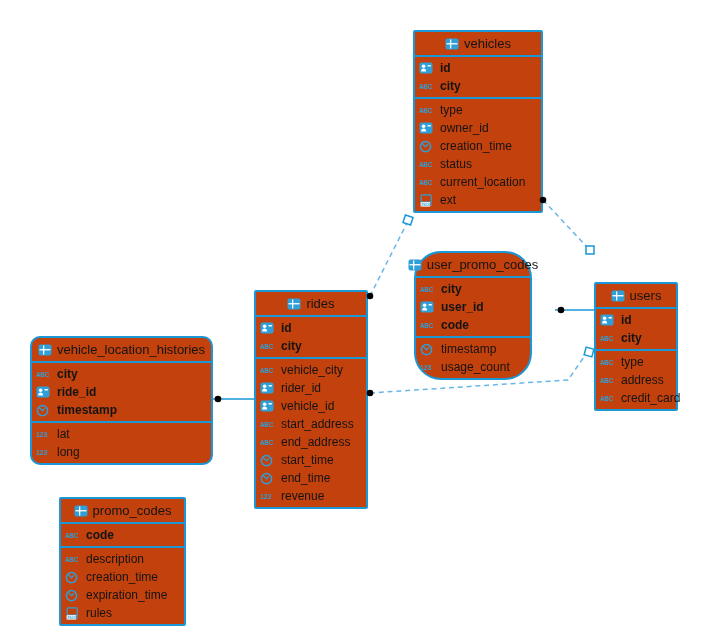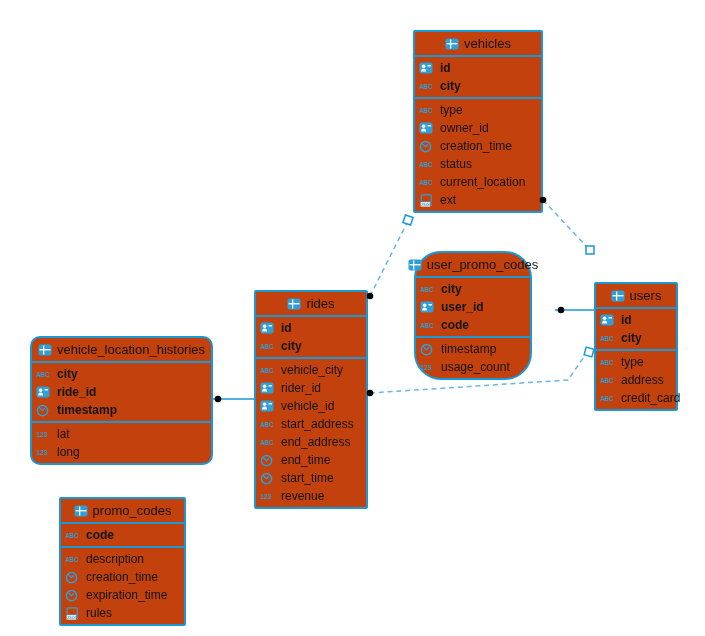--- a/index.html
+++ b/index.html
@@ -308,30 +308,30 @@
             </span>
             <span class="label">end_address</span>
           </div>
           <div class="row">
             <span class="icon">
               <svg width="13" height="13" viewBox="0 0 13 13">
         <circle cx="6.5" cy="6.7" r="5.1" fill="none" stroke="#2f9fd9" stroke-width="1.5"></circle>
         <path d="M6.5,6.7 L3.6,3.9 M6.5,6.7 L8.6,4.6" stroke="#2f9fd9" stroke-width="1.3" fill="none" stroke-linecap="round"></path>
       </svg>
             </span>
+            <span class="label">start_time</span>
+          </div>
+          <div class="row">
+            <span class="icon">
+              <svg width="13" height="13" viewBox="0 0 13 13">
+        <circle cx="6.5" cy="6.7" r="5.1" fill="none" stroke="#2f9fd9" stroke-width="1.5"></circle>
+        <path d="M6.5,6.7 L3.6,3.9 M6.5,6.7 L8.6,4.6" stroke="#2f9fd9" stroke-width="1.3" fill="none" stroke-linecap="round"></path>
+      </svg>
+            </span>
             <span class="label">end_time</span>
-          </div>
-          <div class="row">
-            <span class="icon">
-              <svg width="13" height="13" viewBox="0 0 13 13">
-        <circle cx="6.5" cy="6.7" r="5.1" fill="none" stroke="#2f9fd9" stroke-width="1.5"></circle>
-        <path d="M6.5,6.7 L3.6,3.9 M6.5,6.7 L8.6,4.6" stroke="#2f9fd9" stroke-width="1.3" fill="none" stroke-linecap="round"></path>
-      </svg>
-            </span>
-            <span class="label">start_time</span>
           </div>
           <div class="row">
             <span class="icon">
               <svg width="17" height="12" viewBox="0 0 17 12">
         <text x="0" y="9" font-family="Liberation Sans,sans-serif" font-size="6.8" font-weight="600" fill="#2f9fd9">123</text>
       </svg>
             </span>
             <span class="label">revenue</span>
           </div>
         </div>

